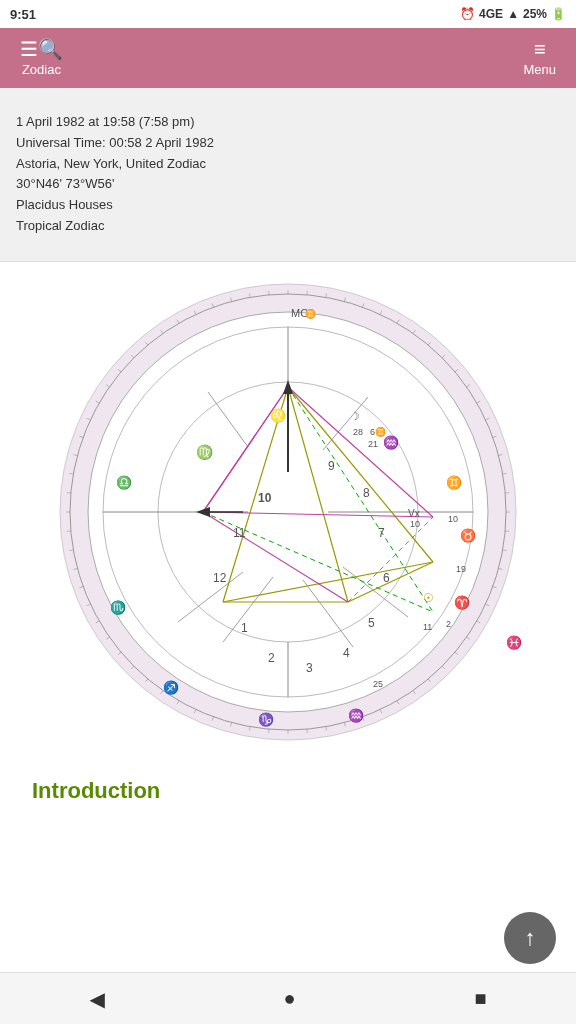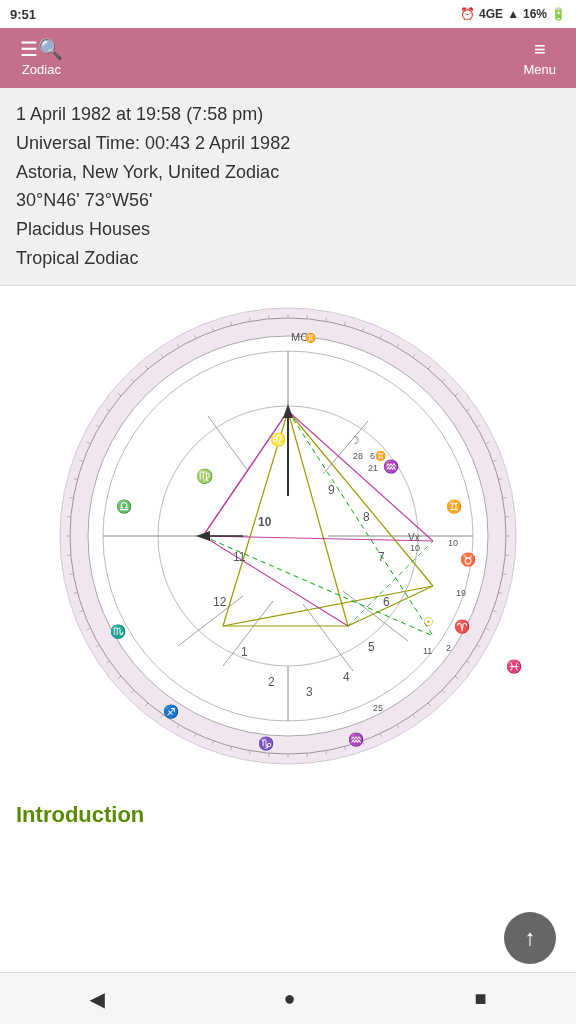--- a/index.html
+++ b/index.html
@@ -50,23 +50,23 @@
     }
     .nav-icon {
       font-size: 20px;
       line-height: 1;
     }
 
     
     #info-panel {
       background: #f0f0f0;
       border-bottom: 1px solid #ddd;
-      padding: 12px 16px;
+      padding: 24px 16px;
       line-height: 1.6;
-      font-size: 18px;
+      font-size: 13px;
       color: #333;
     }
 
     
     #chart-area {
       display: flex;
       justify-content: center;
       align-items: center;
       padding: 10px 0;
       background: #fff;
@@ -74,20 +74,21 @@
 
     
     #intro-section {
       padding: 16px 16px 60px 16px;
       background: #fff;
     }
     #intro-title {
       color: #5a8a00;
       font-size: 22px;
       font-weight: bold;
+      margin-left: 16px;
     }
 
     
     #scroll-top-btn {
       position: fixed;
       bottom: 60px;
       right: 20px;
       width: 52px;
       height: 52px;
       background: #666;
@@ -128,40 +129,40 @@
 <body>
 
 <div id="status-bar">
   <div class="status-left">
     <span>9:51</span>
   </div>
   <div class="status-right">
     <span>⏰</span>
     <span>4GE</span>
     <span>▲</span>
-    <span>16%</span>
+    <span>25%</span>
     <span>🔋</span>
   </div>
 </div>
 
 <div id="top-nav">
   <div class="nav-btn">
     <span class="nav-icon">☰🔍</span>
     <span>Zodiac</span>
   </div>
   <div class="nav-btn">
     <span class="nav-icon">≡</span>
     <span>Menu</span>
   </div>
 </div>
 
 <div id="info-panel">
   <div>1 April 1982 at 19:58 (7:58 pm)</div>
   <div>
-    <span>Universal Time: 00:43 </span><span>2 April 1982</span>
+    <span>Universal Time: 00:58 </span><span>2 April 1982</span>
   </div>
   <div>Astoria, New York, United Zodiac</div>
   <div>30°N46' 73°W56'</div>
   <div>Placidus Houses</div>
   <div>Tropical Zodiac</div>
 </div>
 
 <div id="chart-area">
   <svg class="chart-svg" width="480" height="480" viewBox="0 0 480 480">
 

